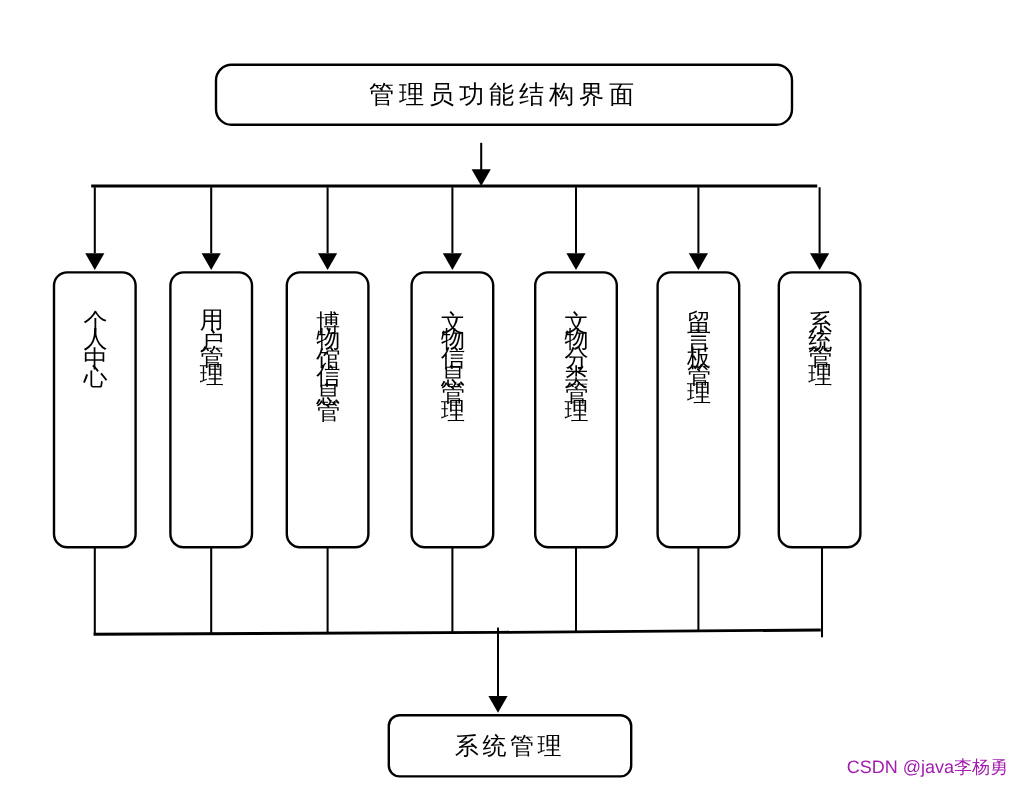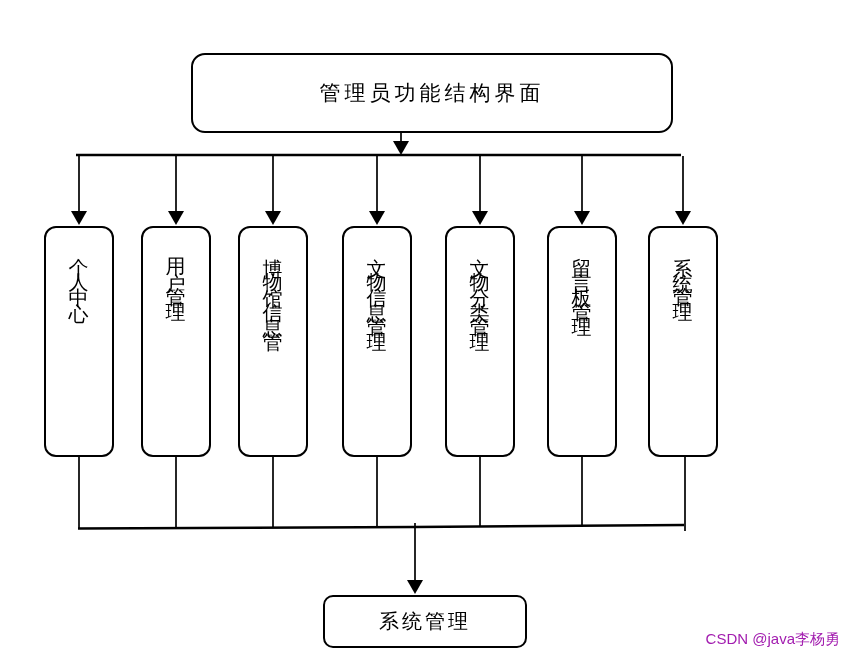--- a/index.html
+++ b/index.html
@@ -38,24 +38,24 @@
   .connectors .collector {
     stroke-width: 2.4;
   }
   .node {
     position: absolute;
     box-sizing: border-box;
     border: 2.2px solid #000000;
     background: #ffffff;
   }
   .root-node {
-    left: 191px;
+    left: 179px;
     top: 53px;
     width: 482px;
-    height: 80px;
+    height: 52px;
     border-radius: 14px;
     display: flex;
     align-items: center;
     justify-content: center;
     font-size: 21px;
     letter-spacing: 4px;
   }
   .vbox {
     top: 226px;
     width: 70px;

